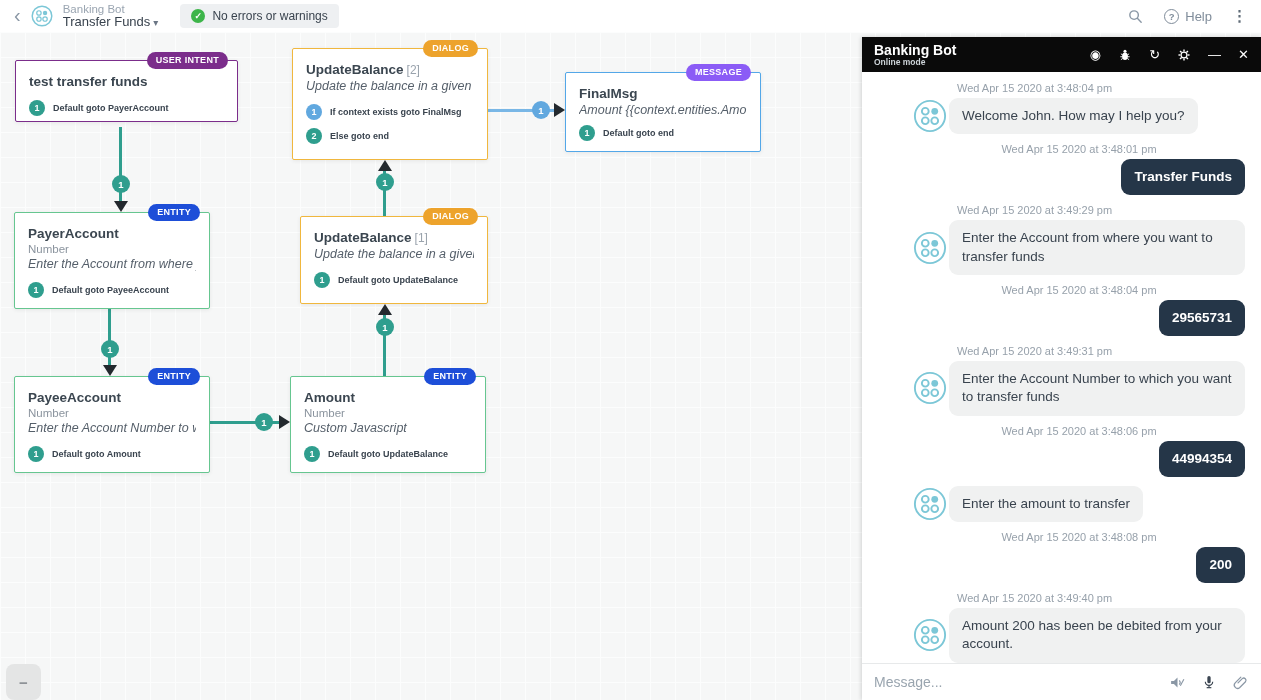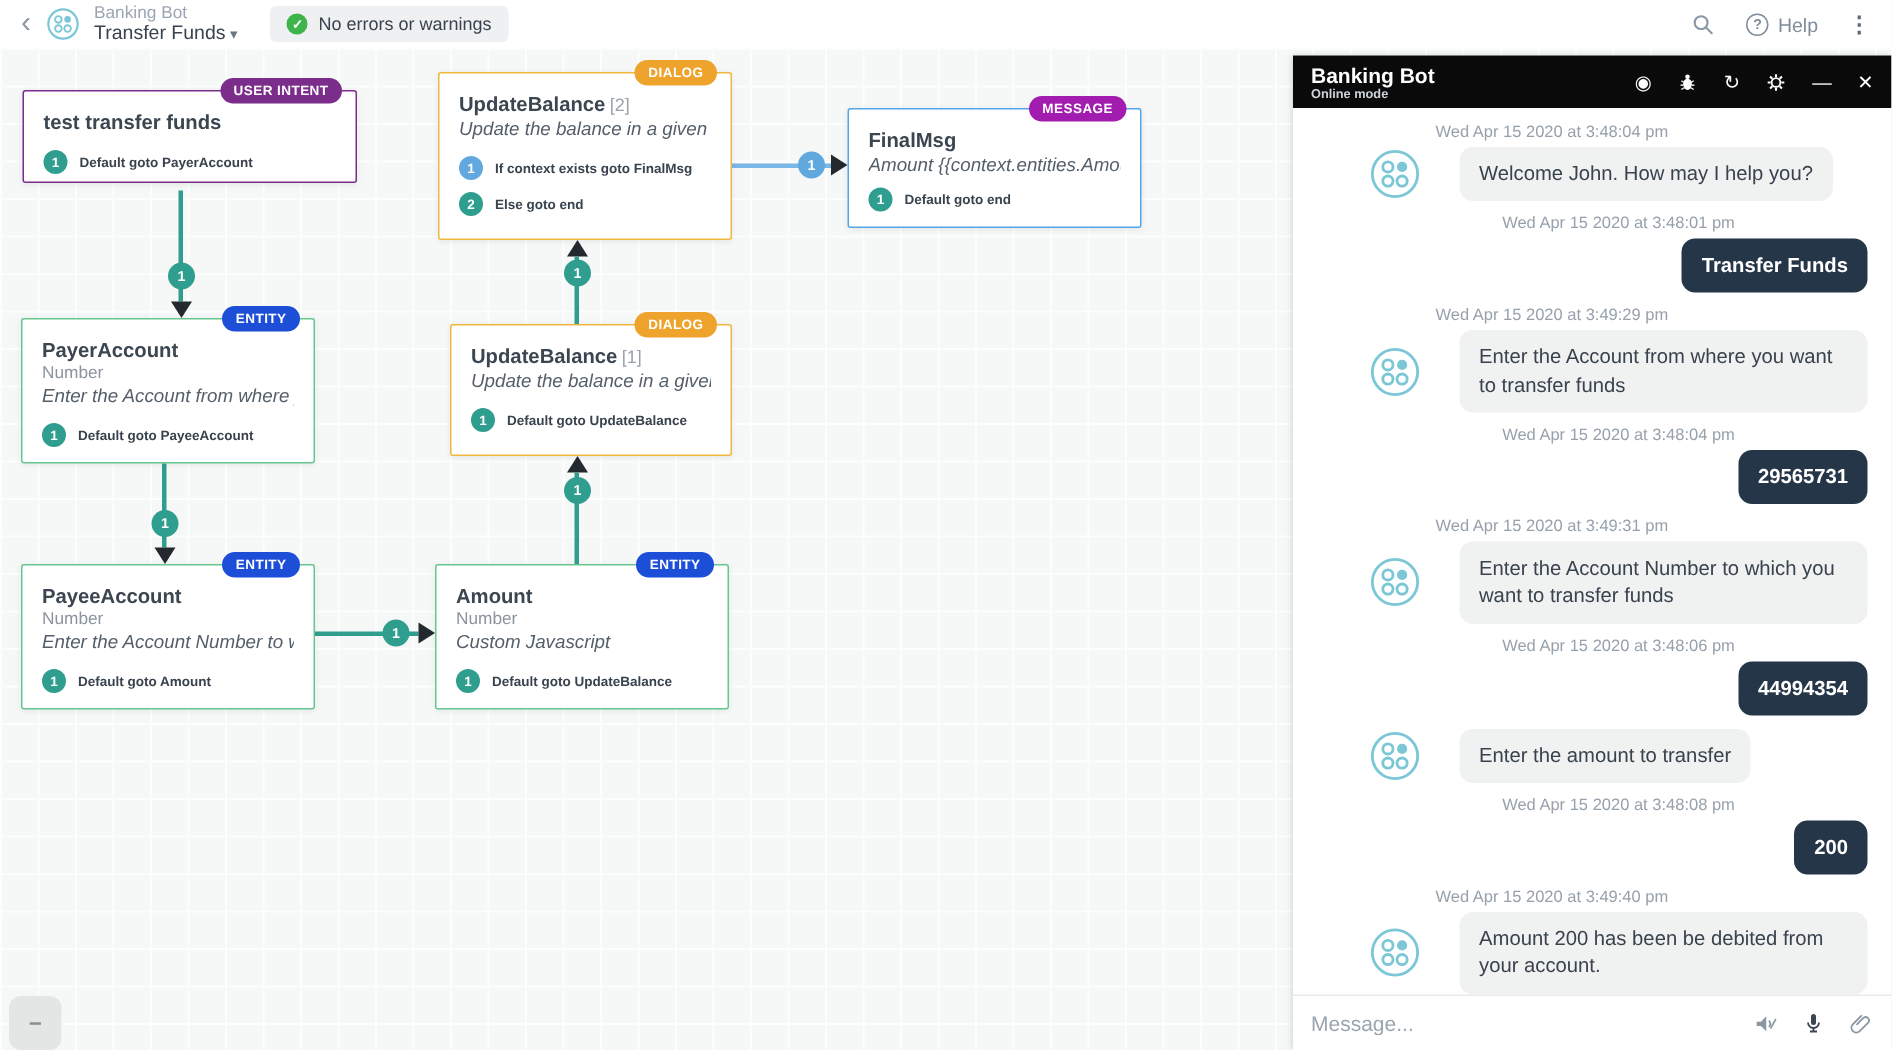--- a/index.html
+++ b/index.html
@@ -25,21 +25,21 @@
   .canvas { position:absolute; top:32px; left:0; width:1261px; height:668px; overflow:hidden;
     background-color:#f6f7f7;
     background-image:linear-gradient(#fcfdfd 1px, transparent 1px), linear-gradient(90deg,#fcfdfd 1px, transparent 1px);
     background-size:25px 25px; }
 
   .node { position:absolute; background:#fff; border-radius:2px; border:1.5px solid #ccc; padding:13px 13px 9px; box-shadow:0 1px 4px rgba(0,0,0,.07); cursor:pointer; }
   .node .badge { position:absolute; top:-9px; right:9px; padding:3px 9px 4px; border-radius:10px; color:#fff; font-size:9px; font-weight:700; letter-spacing:.3px; white-space:nowrap; }
   .n-intent  { border-color:#7b2d8b; }  .n-intent  .badge { background:#7b2d8b; }
   .n-entity  { border-color:#66c690; }  .n-entity  .badge { background:#1d4ed8; }
   .n-dialog  { border-color:#f0b73e; }  .n-dialog  .badge { background:#eda32c; }
-  .n-message { border-color:#53a7e8; }  .n-message .badge { background:#a21caf; }
+  .n-message { border-color:#53a7e8; }  .n-message .badge { background:#8b5cf6; }
   .ntitle { font-size:13.5px; font-weight:700; color:#3b4650; }
   .nindex { color:#9aa3ad; font-weight:400; font-size:12px; margin-left:3px; }
   .nsub   { font-size:11.5px; color:#8b949e; margin-top:2px; }
   .ndesc  { font-size:12.5px; font-style:italic; color:#555f6a; margin-top:2px; white-space:nowrap; overflow:hidden; }
   .trans  { display:flex; align-items:center; gap:8px; margin-top:11px; }
   .trans + .trans { margin-top:8px; }
   .tnum { width:16px; height:16px; border-radius:50%; background:#2f9e8e; color:#fff; font-size:9px; font-weight:700; display:flex; align-items:center; justify-content:center; flex:0 0 16px; }
   .tnum.blue { background:#61a8df; }
   .ttext { font-size:9px; font-weight:700; color:#39434e; white-space:nowrap; }
 
@@ -62,21 +62,21 @@
   .chat-title .m { color:#cdd3d8; font-size:8.5px; font-weight:700; }
   .chat-hicons { margin-left:auto; display:flex; align-items:center; gap:17px; color:#fff; }
   .chat-hicons span { cursor:pointer; font-size:13px; line-height:1; display:flex; align-items:center; }
   .glyph-ic { color:#fff; }
 
   .chat-body { flex:1 1 auto; overflow:hidden; padding:10px 16px 16px; display:flex; flex-direction:column;margin-left:35px; }
   .msg { margin-bottom:9px; }
   .ts { font-size:11px; color:#97a1ab; margin-bottom:4px; }
   .msg.bot .ts { margin-left:44px; }
   .msg.user .ts { text-align:center; }
-  .brow { display:flex; align-items:center; gap:26px; }
+  .brow { display:flex; align-items:center; gap:2px; }
   .avatar { width:34px; height:34px; flex:0 0 34px; }
   .bubble { background:#f0f1f1; border-radius:9px; padding:9px 13px; font-size:13.5px; color:#39434e; max-width:312px; line-height:1.35; }
   .msg.user .bubble { background:#253648; color:#fff; margin-left:auto; max-width:312px; font-weight:600; width:fit-content; }
 
   .chat-footer { flex:0 0 37px; border-top:1px solid #e7e9ea; display:flex; align-items:center; padding:0 12px; gap:15px; }
   .msg-input { flex:1 1 auto; border:none; outline:none; font-size:14px; color:#39434e; font-family:"Liberation Sans", sans-serif; }
   .msg-input::placeholder { color:#9aa5af; }
   .f-ic { cursor:pointer; display:flex; align-items:center; }
 </style>
 </head>

